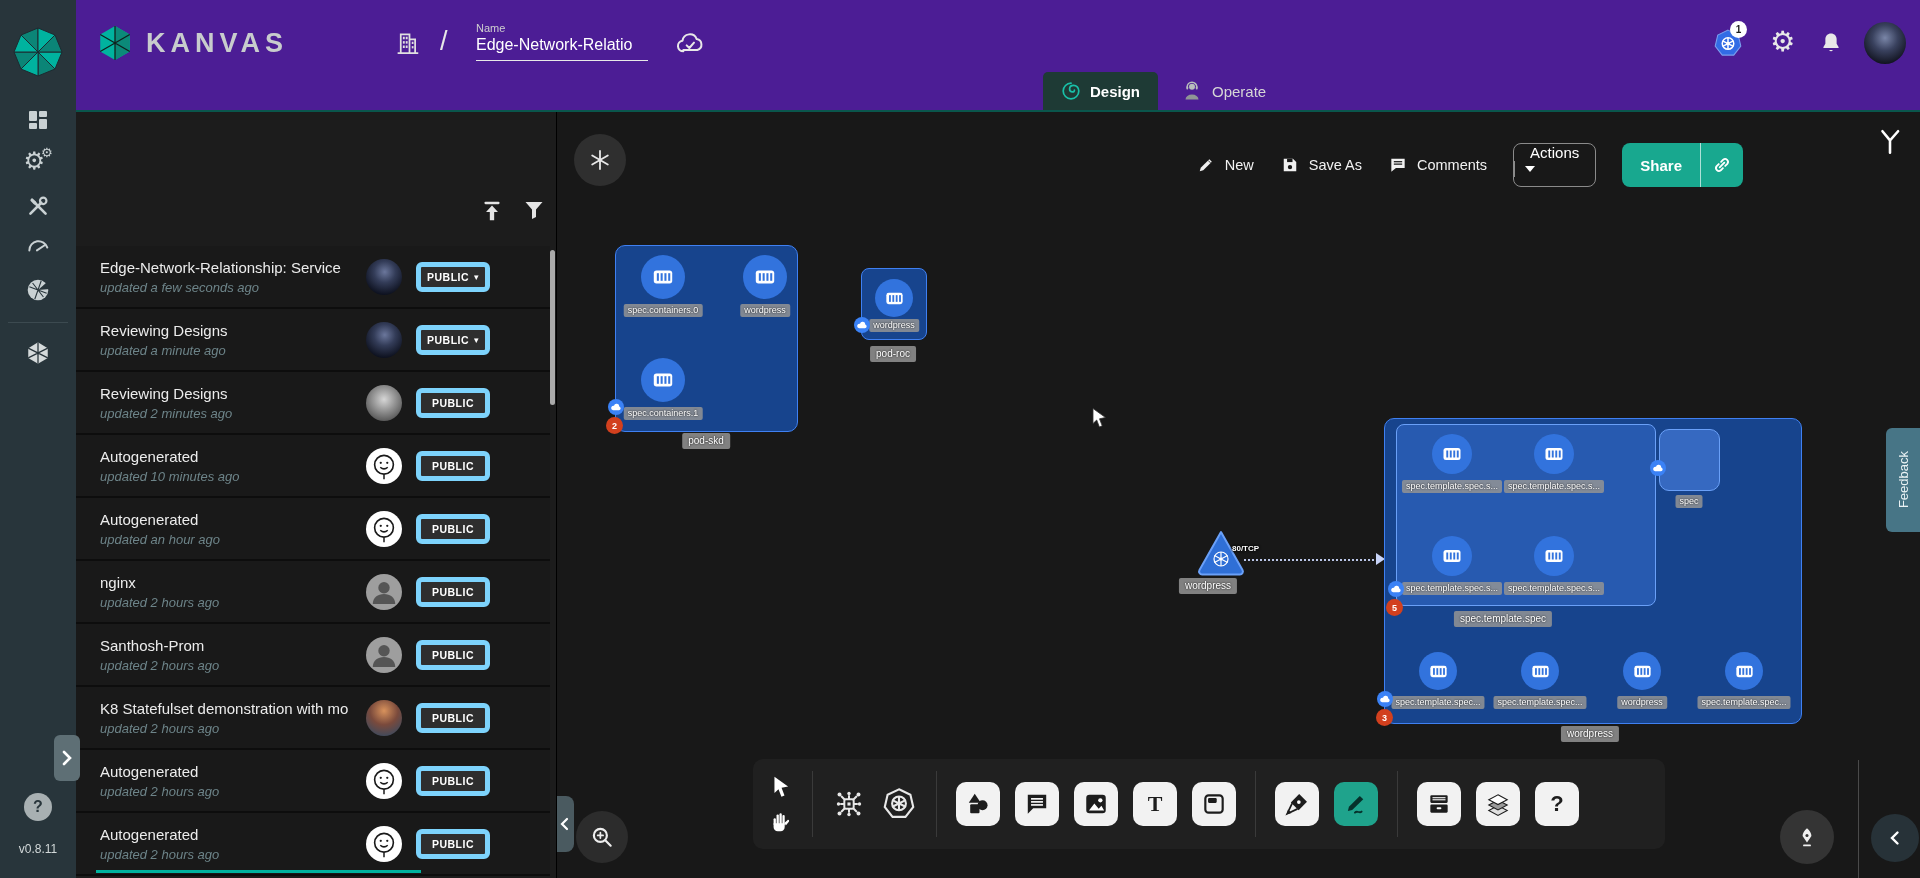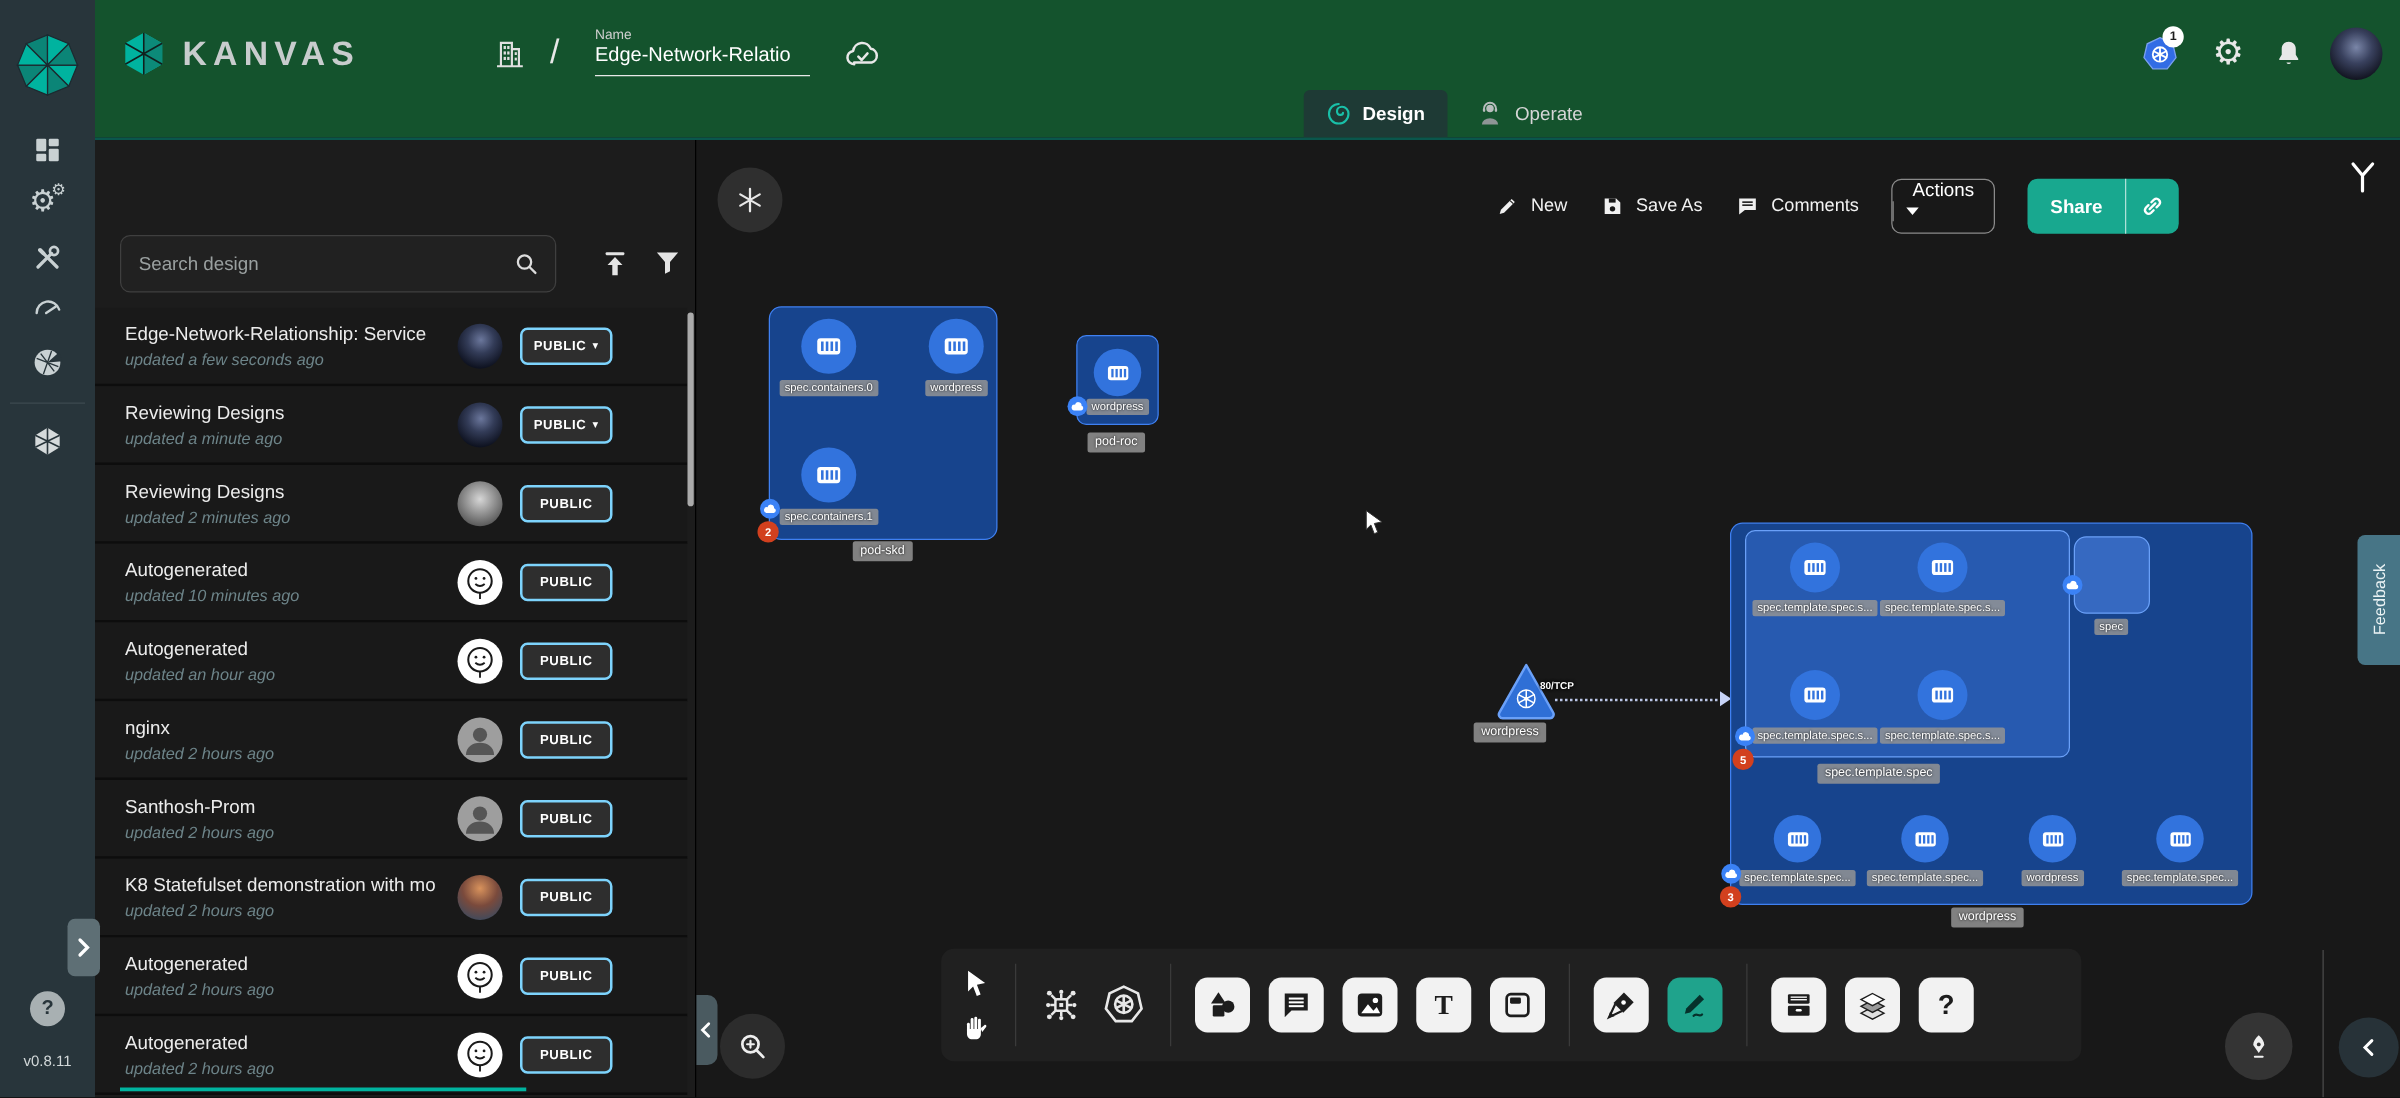--- a/index.html
+++ b/index.html
@@ -10,21 +10,21 @@
   
   #rail{position:absolute;left:0;top:0;width:76px;height:878px;background:#28353b;z-index:30;}
   .rail-ic{position:absolute;left:0;width:76px;display:flex;justify-content:center;color:#c9d1d3;cursor:pointer;}
   .rail-div{position:absolute;left:8px;width:60px;height:1px;background:#3c4a50;}
   .glyph{font-family:"DejaVu Sans",sans-serif;line-height:1;}
   #expand-tab{position:absolute;left:54px;top:735px;width:26px;height:46px;background:#5e6f75;border-radius:6px;display:flex;align-items:center;justify-content:center;}
   #help-circle{position:absolute;left:24px;top:793px;width:28px;height:28px;border-radius:50%;background:#a8b0b2;color:#28353b;font-weight:bold;font-size:16px;display:flex;align-items:center;justify-content:center;}
   #version{position:absolute;left:0;top:842px;width:76px;text-align:center;font-size:12px;color:#d2d8d9;}
 
   
-  #hdr{position:absolute;left:76px;top:0;width:1844px;height:110px;background:#14532d;}
+  #hdr{position:absolute;left:76px;top:0;width:1844px;height:110px;background:#4c1d95;}
   #teal-line{position:absolute;left:76px;top:110px;width:1844px;height:2px;background:#0a564c;z-index:5;}
   #kanvas-logo{position:absolute;left:20px;top:24px;display:flex;align-items:center;gap:12px;}
   #kanvas-text{font-size:27px;font-weight:bold;letter-spacing:5px;color:#c8cccd;}
   #name-label{font-size:11px;color:#cfcfcf;}
   #name-input{background:transparent;border:none;border-bottom:1px solid #e8e8e8;color:#fff;font-size:16px;width:172px;padding:2px 0 6px 0;font-family:"Liberation Sans",sans-serif;outline:none;}
   .hdr-right{position:absolute;display:flex;align-items:center;justify-content:center;cursor:pointer;}
   #ctx-badge{position:absolute;left:18px;top:-7px;width:17px;height:17px;border-radius:50%;background:#fff;color:#1d1d1d;font-size:10px;font-weight:bold;display:flex;align-items:center;justify-content:center;}
   #avatar-hdr{width:42px;height:42px;border-radius:50%;background:radial-gradient(circle at 50% 38%,#7a86a8 0%,#39415e 38%,#11131f 78%);}
 
   
@@ -43,21 +43,21 @@
   .drow{height:61px;border-bottom:2px solid #0d0d0d;background:#191919;display:flex;align-items:center;padding-left:24px;cursor:pointer;}
   .dtxt{width:266px;overflow:hidden;}
   .dtitle{font-size:15px;color:#ececec;white-space:nowrap;overflow:hidden;margin-bottom:4px;}
   .dsub{font-size:13px;font-style:italic;color:#6d8489;white-space:nowrap;}
   .avatar{width:36px;height:36px;border-radius:50%;flex:none;margin-right:14px;overflow:hidden;display:flex;align-items:center;justify-content:center;}
   .av-dark{background:radial-gradient(circle at 52% 36%,#6b779c 0%,#333c58 36%,#0e1220 76%);}
   .av-gray{background:radial-gradient(circle at 50% 40%,#d6d6d6 0%,#8d8d8d 45%,#3c3c3c 95%);}
   .av-smiley{background:#fff;}
   .av-person{background:#9e9e9e;}
   .av-photo{background:radial-gradient(circle at 50% 30%,#d8925c 0%,#7a4a3c 45%,#2e4a66 95%);}
-  .pub{min-width:74px;height:30px;background:#2e2e2e;border:2px solid #7dd3fc;border-radius:6px;color:#fff;font-size:10.5px;font-weight:bold;letter-spacing:.5px;display:flex;align-items:center;justify-content:center;gap:5px;font-family:"Liberation Sans",sans-serif;cursor:pointer;}
+  .pub{min-width:74px;height:30px;background:#2e2e2e;border:5px solid #7dd3fc;border-radius:6px;color:#fff;font-size:10.5px;font-weight:bold;letter-spacing:.5px;display:flex;align-items:center;justify-content:center;gap:5px;font-family:"Liberation Sans",sans-serif;cursor:pointer;}
   .caret{font-family:"DejaVu Sans",sans-serif;font-size:9px;}
   #scroll-thumb{position:absolute;right:1px;top:138px;width:5px;height:155px;background:#aaa;border-radius:3px;}
   #panel-teal{position:absolute;left:20px;bottom:5px;width:325px;height:3px;background:#00B39F;}
 
   
   #canvas{position:absolute;left:556px;top:112px;width:1364px;height:766px;background:#181818;}
   .circ-btn{position:absolute;border-radius:50%;display:flex;align-items:center;justify-content:center;cursor:pointer;}
   #ctoolbar{position:absolute;top:31px;right:177px;height:44px;display:flex;align-items:center;gap:26px;}
   .tool-item{display:flex;align-items:center;gap:9px;font-size:14.5px;color:#f2f2f2;cursor:pointer;}
   #actions-btn{display:flex;align-items:stretch;border:1px solid #8a8a8a;border-radius:8px;height:42px;color:#fff;font-size:15px;cursor:pointer;flex-direction:column;}
@@ -245,29 +245,20 @@
         <rect x="5.3" y="6.3" width="1.9" height="3.2" rx=".9" fill="#b8bdbd"></rect>
           <rect x="14.8" y="6.3" width="1.9" height="3.2" rx=".9" fill="#b8bdbd"></rect>
         <path d="M4.5 19.5a6.5 5 0 0 1 13 0z" fill="#8f9596"></path>
       </svg>
       <span>Operate</span>
     </div>
   </header>
   <div id="teal-line"></div>
 
   <section id="panel">
-    <div id="search-box">
-      <input id="search-input" placeholder="Search design" style="">
-      <span style="padding-right:12px;">
-        <svg width="22" height="22" viewBox="0 0 24 24" stroke="#dcdcdc" stroke-width="2" fill="none" stroke-linecap="round">
-            <circle cx="10.5" cy="10.5" r="5.8"></circle>
-            <path d="M14.8 14.8L20 20"></path>
-          </svg>
-      </span>
-    </div>
     <div class="panel-ic" style="left:403px;">
       <svg width="26" height="26" viewBox="0 0 24 24" fill="#e4e4e4">
           <rect x="5" y="3.5" width="14" height="2.2" rx="1"></rect>
           <polygon points="12,7 17.5,13 14,13 14,20.5 10,20.5 10,13 6.5,13"></polygon>
         </svg>
     </div>
     <div class="panel-ic" style="left:446px;">
       <svg width="24" height="24" viewBox="0 0 24 24" fill="#e4e4e4">
           <polygon points="3.5,4 20.5,4 14,11.5 14,19 10,21 10,11.5"></polygon>
         </svg>

